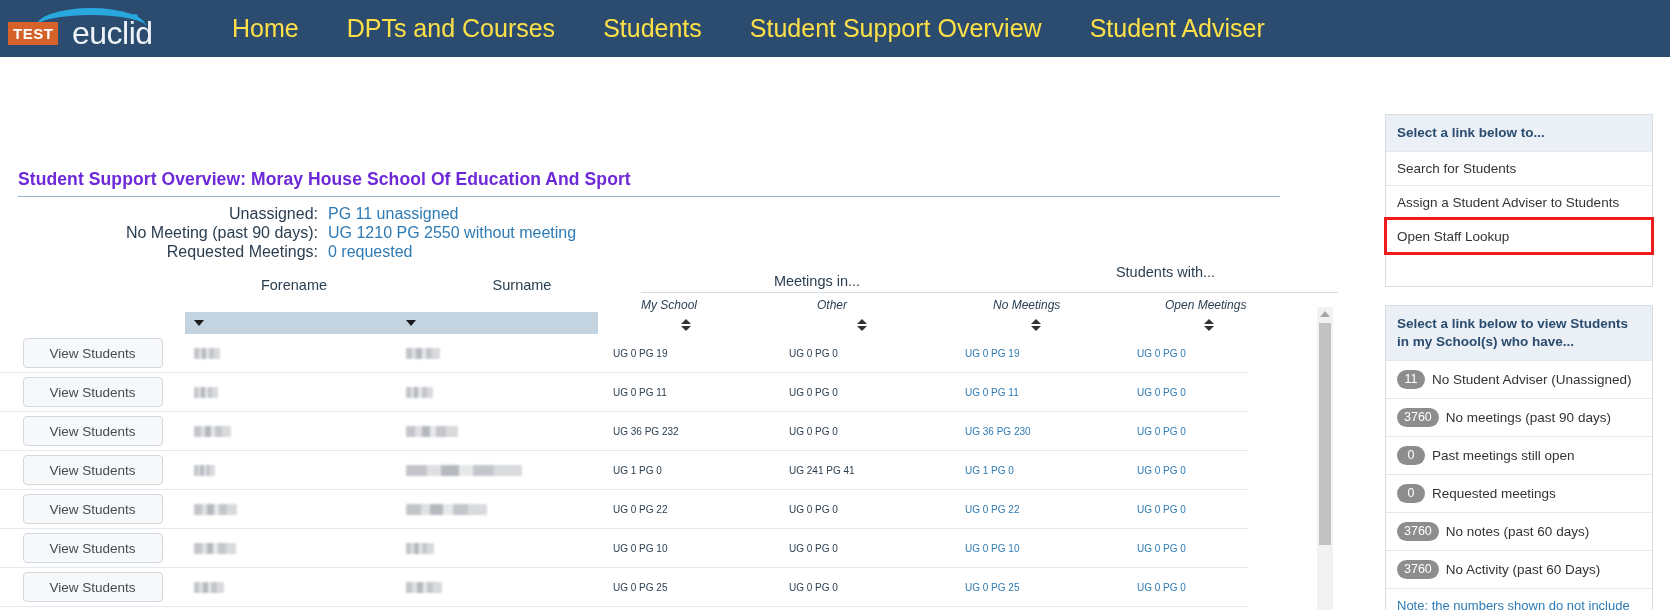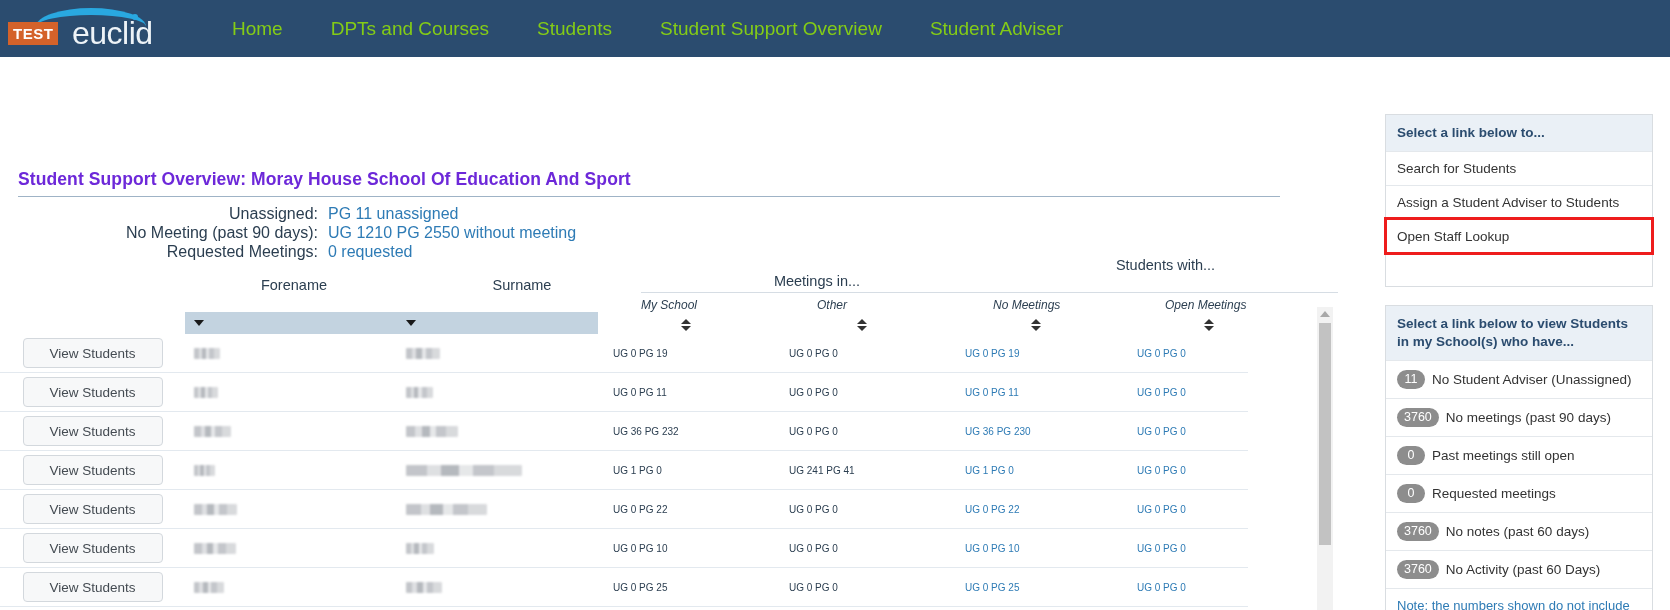--- a/index.html
+++ b/index.html
@@ -72,22 +72,22 @@
     letter-spacing: -0.5px;
   }
 
   .nav-links {
     display: flex;
     align-items: center;
     margin-left: 52px;
     gap: 0px;
   }
   .nav-link {
-    color: #84cc16;
-    font-size: 19px;
+    color: #fde047;
+    font-size: 25px;
     padding: 6px 24px;
     text-decoration: none;
     white-space: nowrap;
     cursor: pointer;
   }
 
   
   .page {
     position: relative;
     padding: 0;
@@ -155,21 +155,21 @@
     font-size: 14.5px;
     color: #2b3e50;
   }
 
   .col-forename { width: 218px; }
   .col-surname  { width: 238px; }
 
   .spacer-btn { width: 185px; flex: 0 0 185px; }
 
   .grp-assigned { width: 352px; flex: 0 0 352px; border-bottom: 1px solid #d6dde4; padding-bottom: 3px;}
-  .grp-students { width: 345px; flex: 0 0 345px; border-bottom: 1px solid #d6dde4; padding-bottom: 19px;}
+  .grp-students { width: 345px; flex: 0 0 345px; border-bottom: 1px solid #d6dde4; padding-bottom: 12px;}
 
   .sub-head {
     display: flex;
     margin-top: 2px;
   }
   .sub-cell {
     font-size: 12px;
     color: #2b3e50;
     padding-top: 3px;
     font-style: italic;

